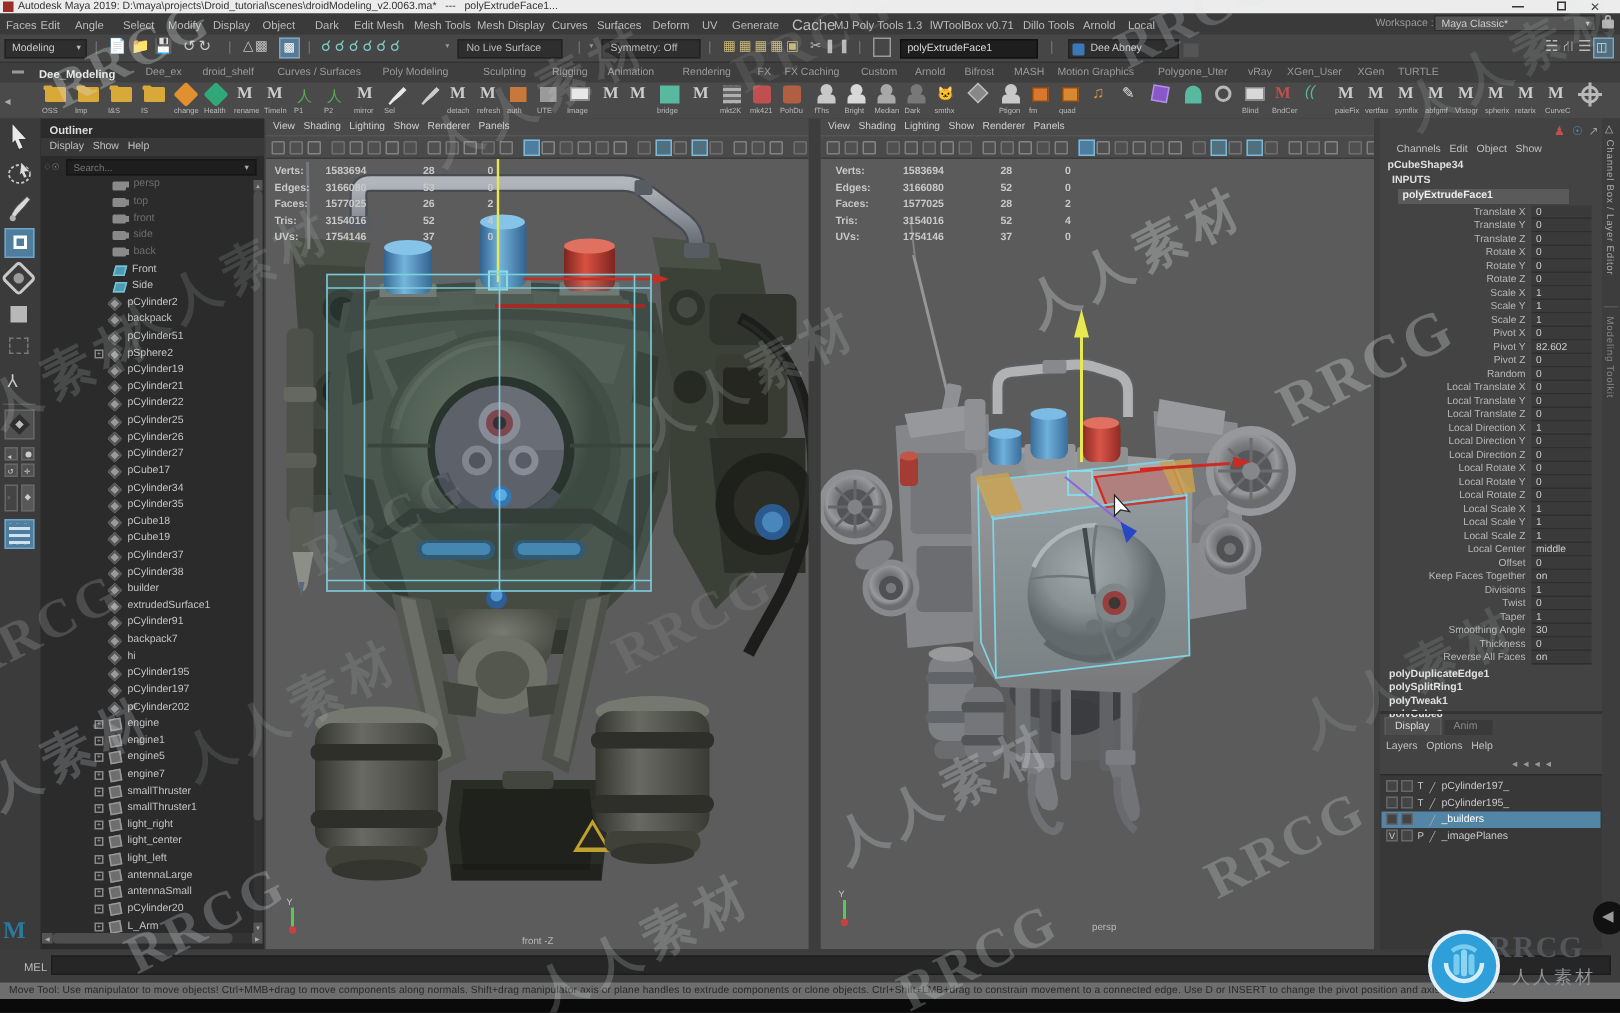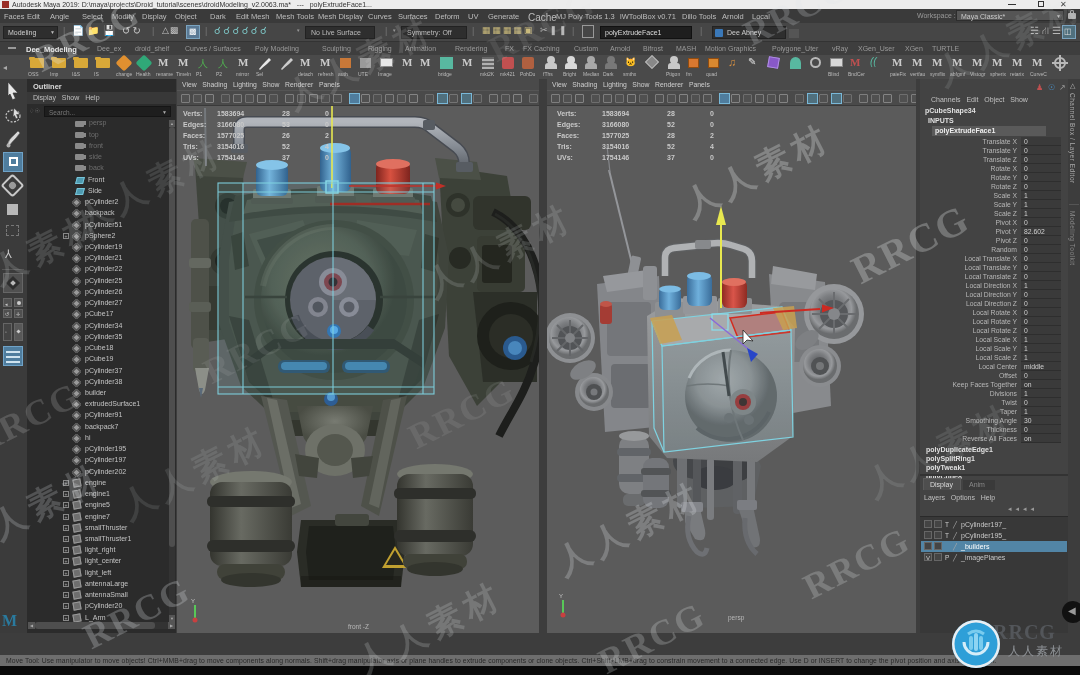--- a/index.html
+++ b/index.html
@@ -1024,20 +1024,24 @@
  <div class="tx" style="left:41px;top:475px;font-size:7px;color:#c8c8c8;">_imagePlanes</div>
 </div>
 
 <div class="abs" id="redge" style="left:1068px;top:79px;width:12px;height:554px;background:#3d3d3d;overflow:hidden;">
  <div class="tx" style="left:2px;top:3px;font-size:7px;color:#bbb;">△</div>
  <div class="tx" style="left:1px;top:14px;writing-mode:vertical-rl;font-size:6.5px;color:#aaa;letter-spacing:0.5px;">Channel Box / Layer Editor</div>
  <div class="tx" style="left:1px;top:125px;width:10px;height:1px;background:#555;"></div>
  <div class="tx" style="left:1px;top:132px;writing-mode:vertical-rl;font-size:6.5px;color:#888;letter-spacing:0.5px;">Modeling Toolkit</div>
 </div>
 
+<div class="abs" id="melbar" style="left:0;top:633px;width:1080px;height:22px;background:#3d3d3d;">
+ <div class="tx" style="left:16px;top:7px;font-size:7.5px;color:#bbb;">MEL</div>
+ <div class="tx" style="left:34px;top:4px;width:1040px;height:13px;background:#262626;border:1px solid #1d1d1d;"></div>
+</div>
 <div class="abs" id="helpline" style="left:0;top:655px;width:1080px;height:11px;background:#6e6e6e;">
  <div class="tx" style="left:6px;top:2px;font-size:6.8px;color:#282828;letter-spacing:0.1px;">Move Tool: Use manipulator to move objects! Ctrl+MMB+drag to move components along normals. Shift+drag manipulator axis or plane handles to extrude components or clone objects. Ctrl+Shift+LMB+drag to constrain movement to a connected edge. Use D or INSERT to change the pivot position and axis orientation.</div>
 </div>
 <div class="abs" id="blackbar" style="left:0;top:666px;width:1080px;height:9px;background:#0a0a0a;"></div>
 <div class="abs" style="left:830px;top:595px;width:250px;height:80px;overflow:hidden;">
  <div class="tx" style="left:232px;top:6px;width:22px;height:22px;background:#111;border-radius:50%;">
         <span style="position:absolute;left:6px;top:4px;font-size:10px;color:#999;">◀</span>
       </div>
  <div class="tx" style="left:163px;top:26px;font-size:20px;font-weight:bold;color:#53565a;font-family:'Liberation Serif',serif;letter-spacing:1px;">RRCG</div>
  <div class="tx" style="left:122px;top:25px;width:48px;height:48px;border-radius:50%;background:#2e9fd8;box-shadow:0 0 0 2.5px #e8eef2 inset;"></div>

